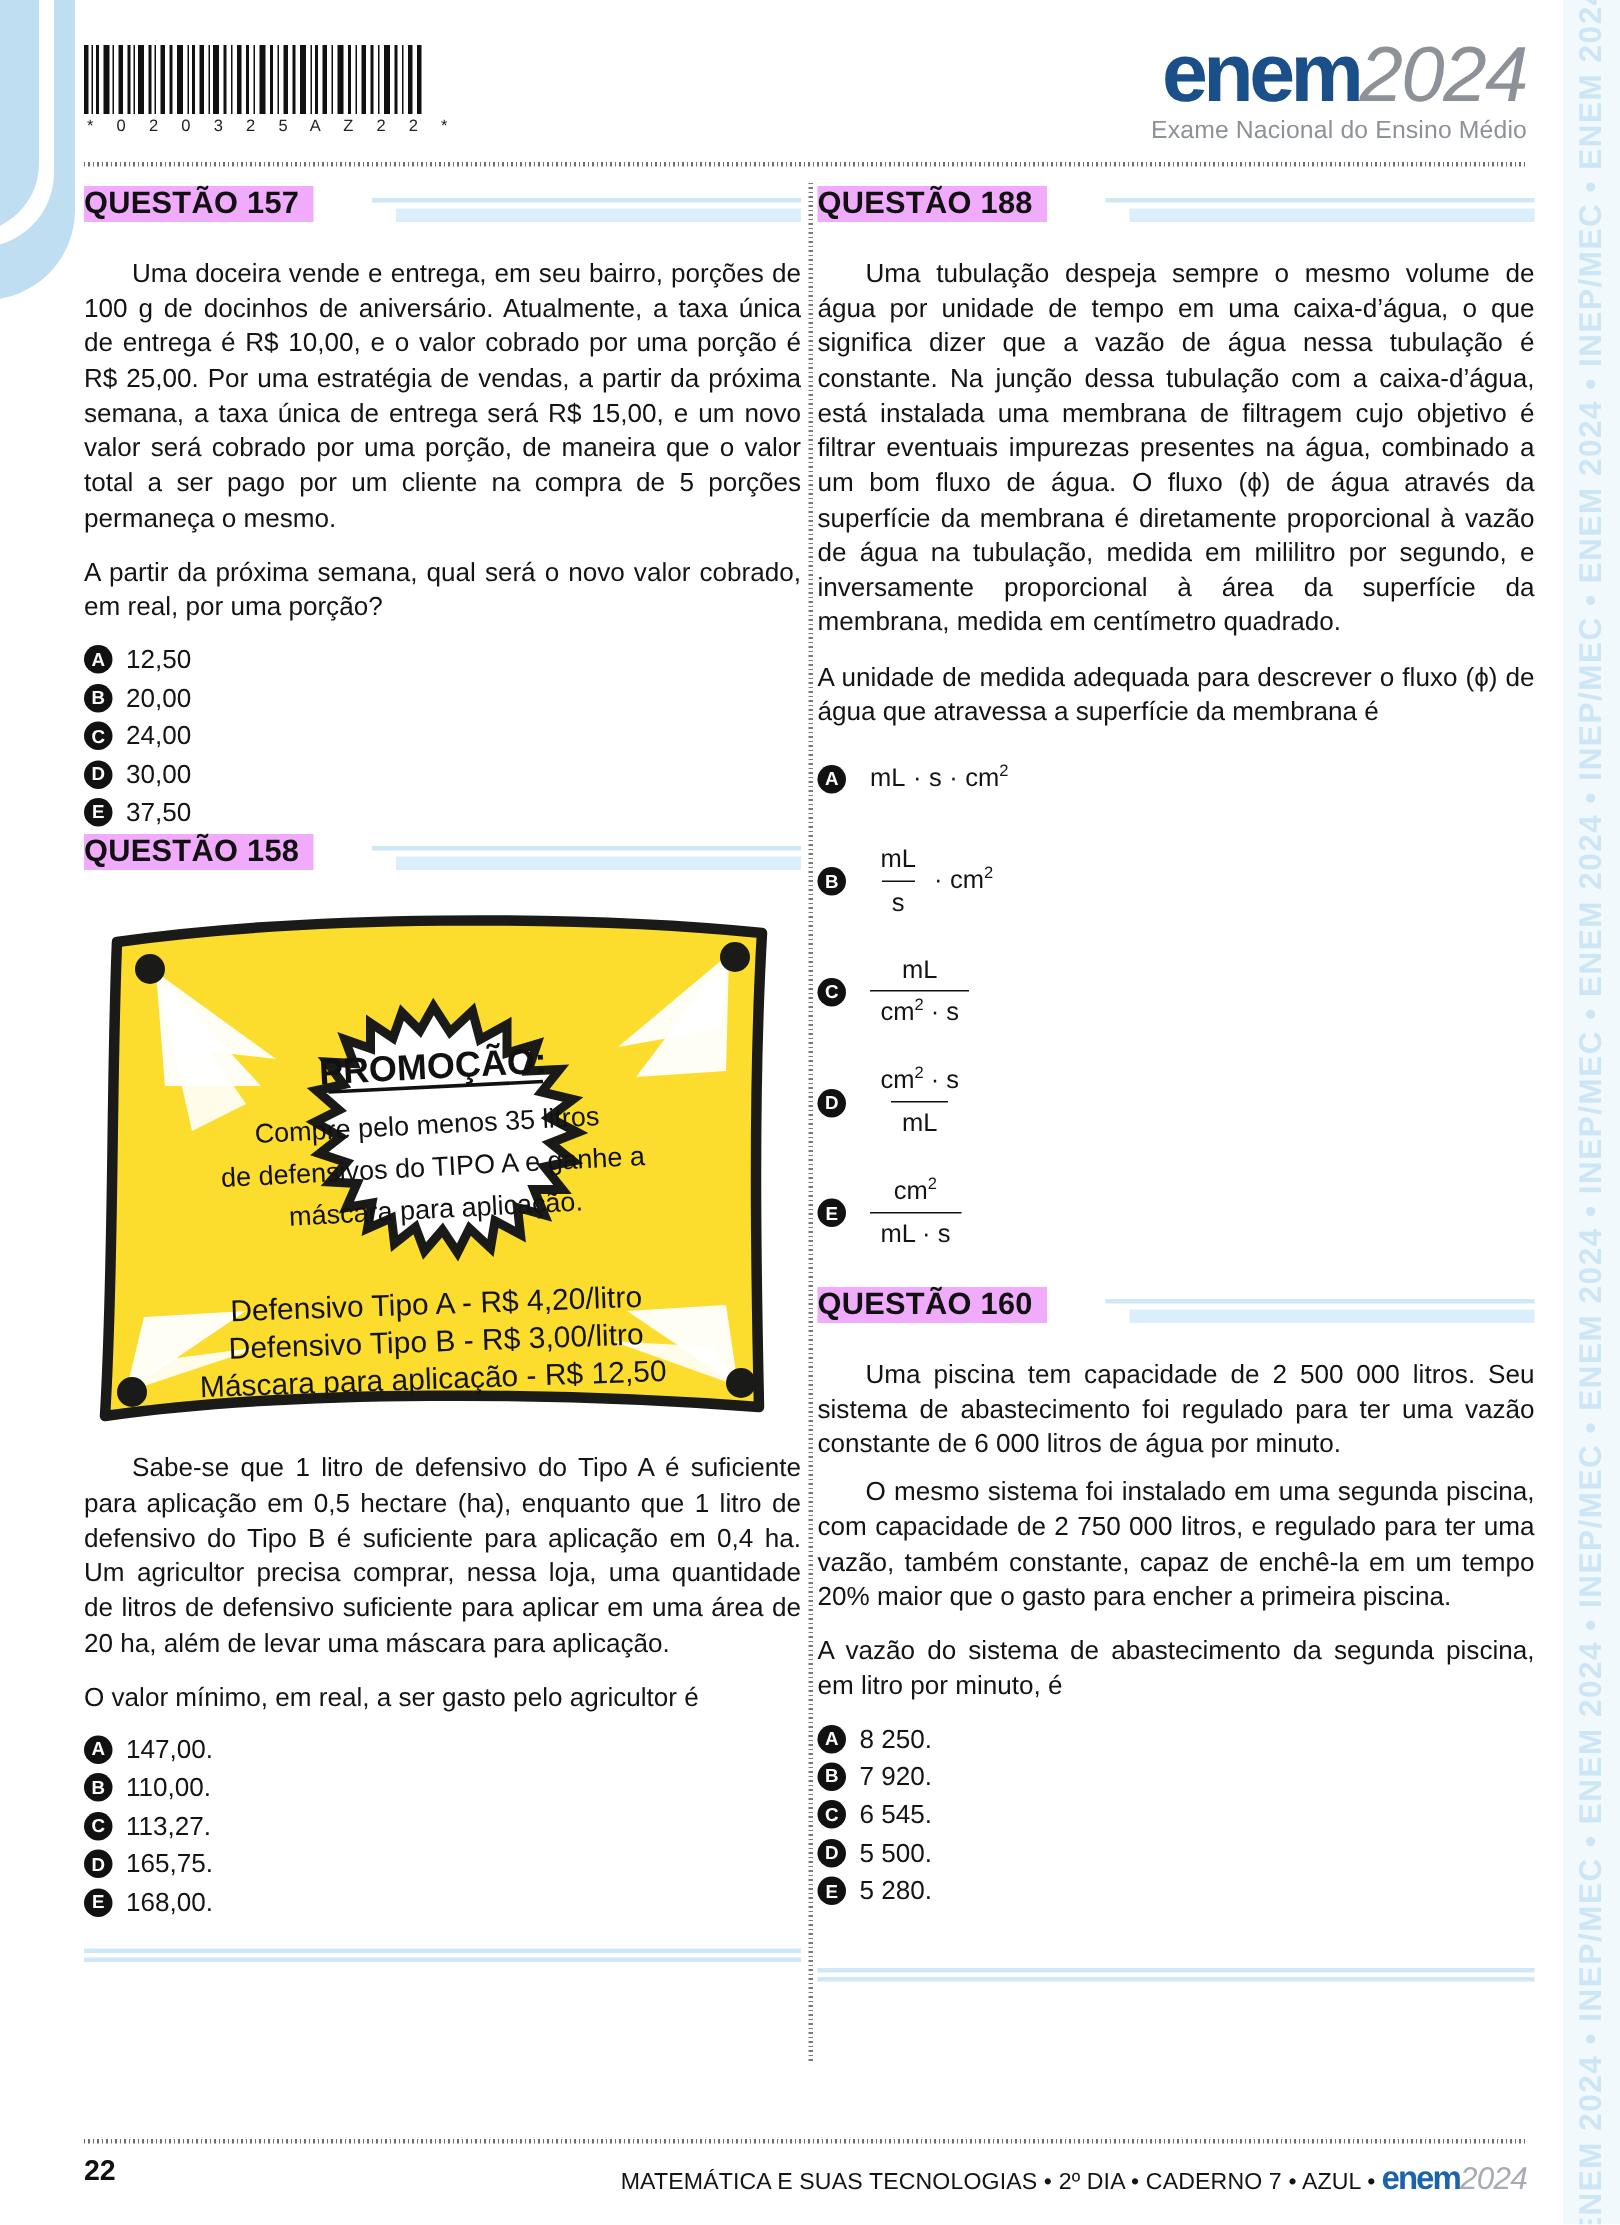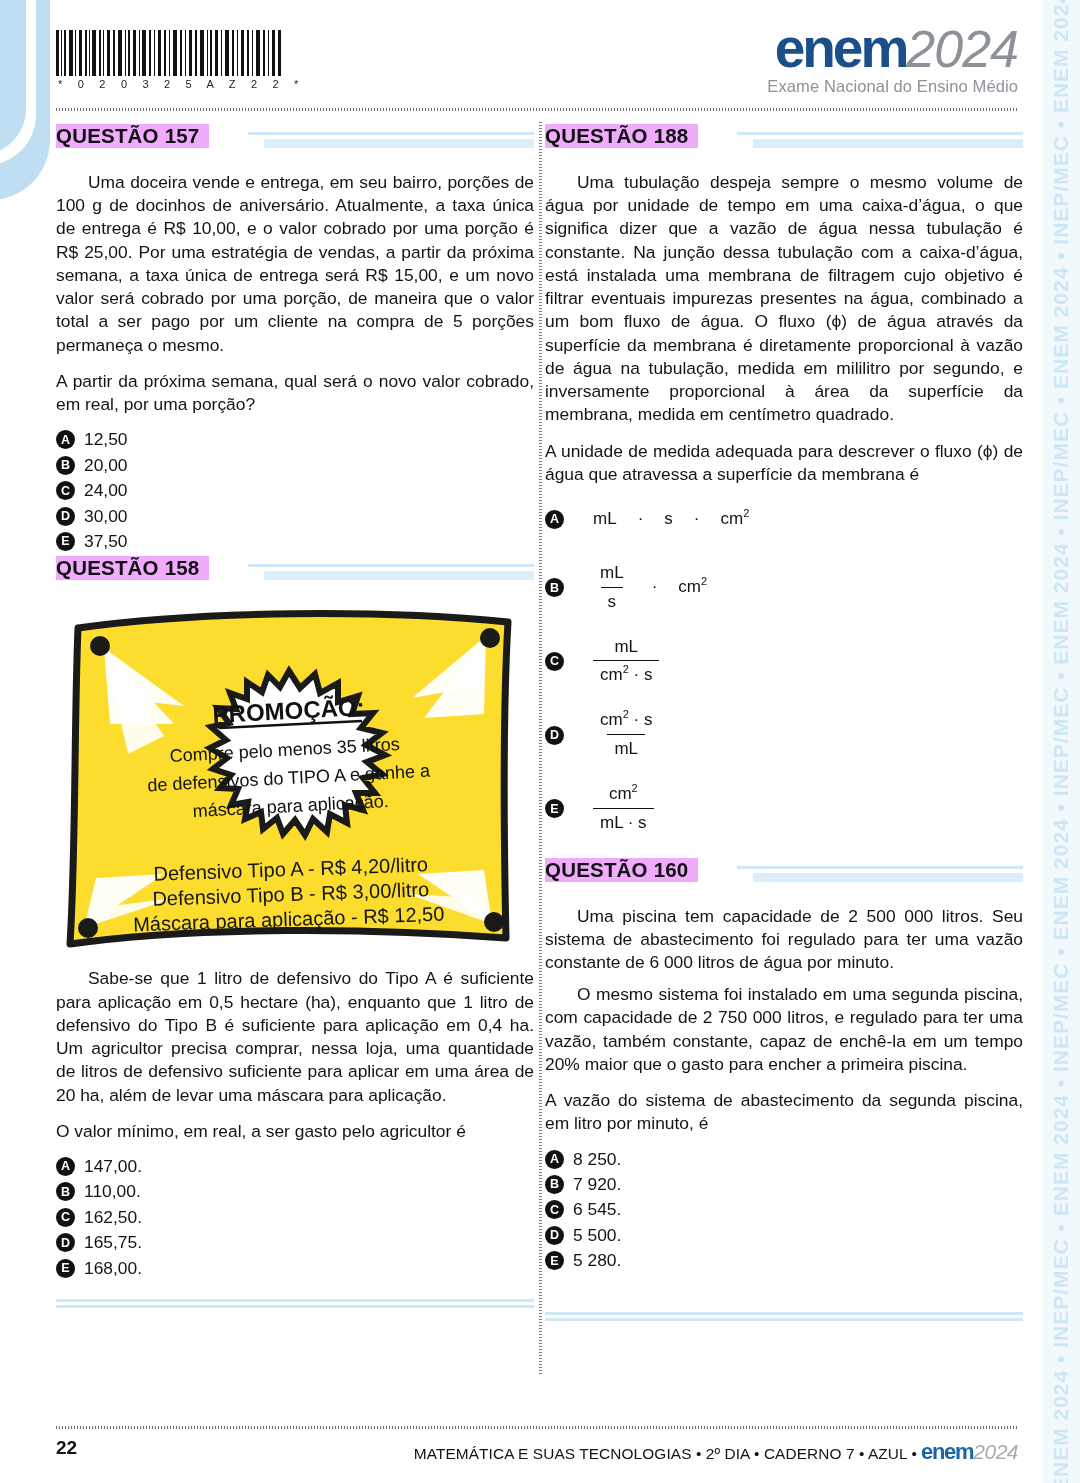--- a/index.html
+++ b/index.html
@@ -112,21 +112,21 @@
   .alt-mark {
     flex:0 0 auto; width:19px; height:19px; border-radius:50%;
     background:#111; color:#fff; font-size:12.5px; font-weight:bold;
     display:flex; align-items:center; justify-content:center;
     margin-top:3px; font-family:"Liberation Sans", sans-serif;
   }
   ol.alts.spaced .alt-mark { margin-top:0; }
   .alt-text { flex:1 1 auto; }
 
   
-  .math { font-size:17px; display:inline-flex; align-items:center; gap:20px; margin-left:20px; }
+  .math { font-size:17px; display:inline-flex; align-items:center; gap:4px; margin-left:7px; }
   .frac { display:inline-flex; flex-direction:column; align-items:center; vertical-align:middle; }
   .frac .num { padding:0 7px 1px 7px; }
   .frac .den { padding:2px 7px 0 7px; border-top:1.4px solid #111; }
   sup.sq { font-size:11px; vertical-align:super; line-height:0; }
   .dotop { padding:0 1px; }
 
   
   .figure { margin-top:16px; }
   .figure svg { display:block; }
 
@@ -337,21 +337,21 @@
           <li>
             <span class="alt-mark">A</span>
             <span class="alt-text">147,00.</span>
           </li>
           <li>
             <span class="alt-mark">B</span>
             <span class="alt-text">110,00.</span>
           </li>
           <li>
             <span class="alt-mark">C</span>
-            <span class="alt-text">162,50.</span>
+            <span class="alt-text">113,27.</span>
           </li>
           <li>
             <span class="alt-mark">D</span>
             <span class="alt-text">165,75.</span>
           </li>
           <li>
             <span class="alt-mark">E</span>
             <span class="alt-text">168,00.</span>
           </li>
         </ol>

